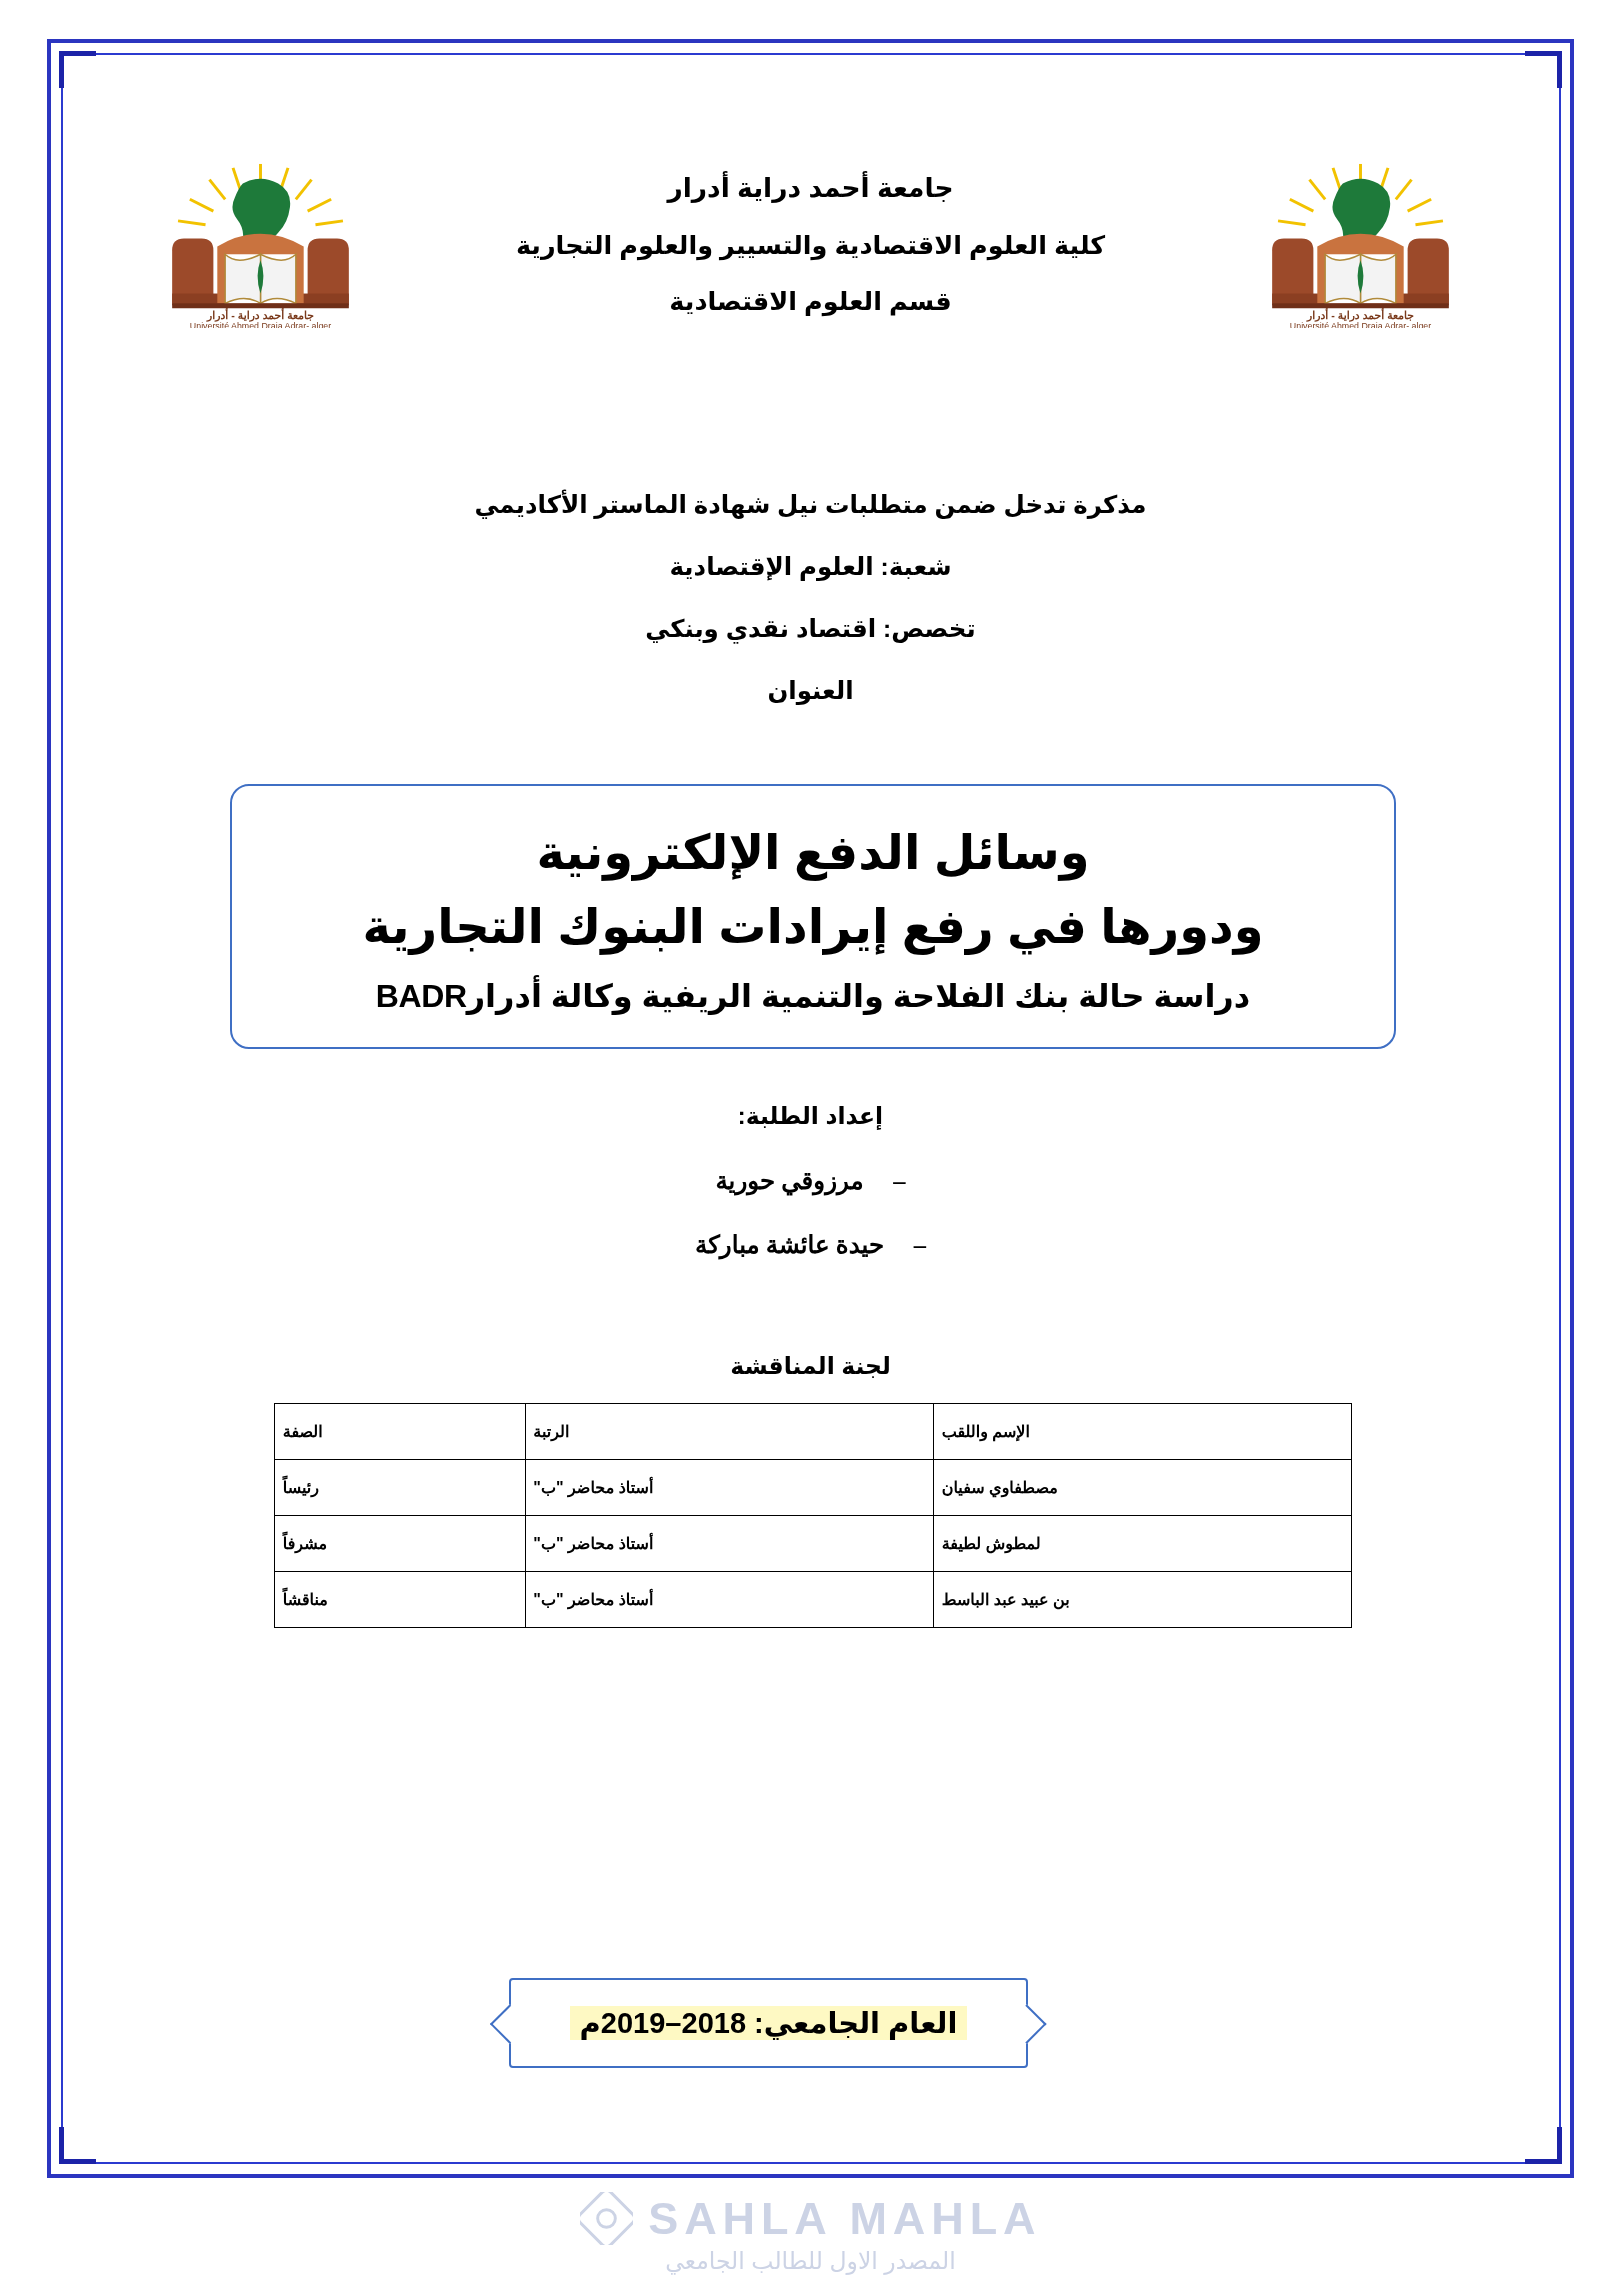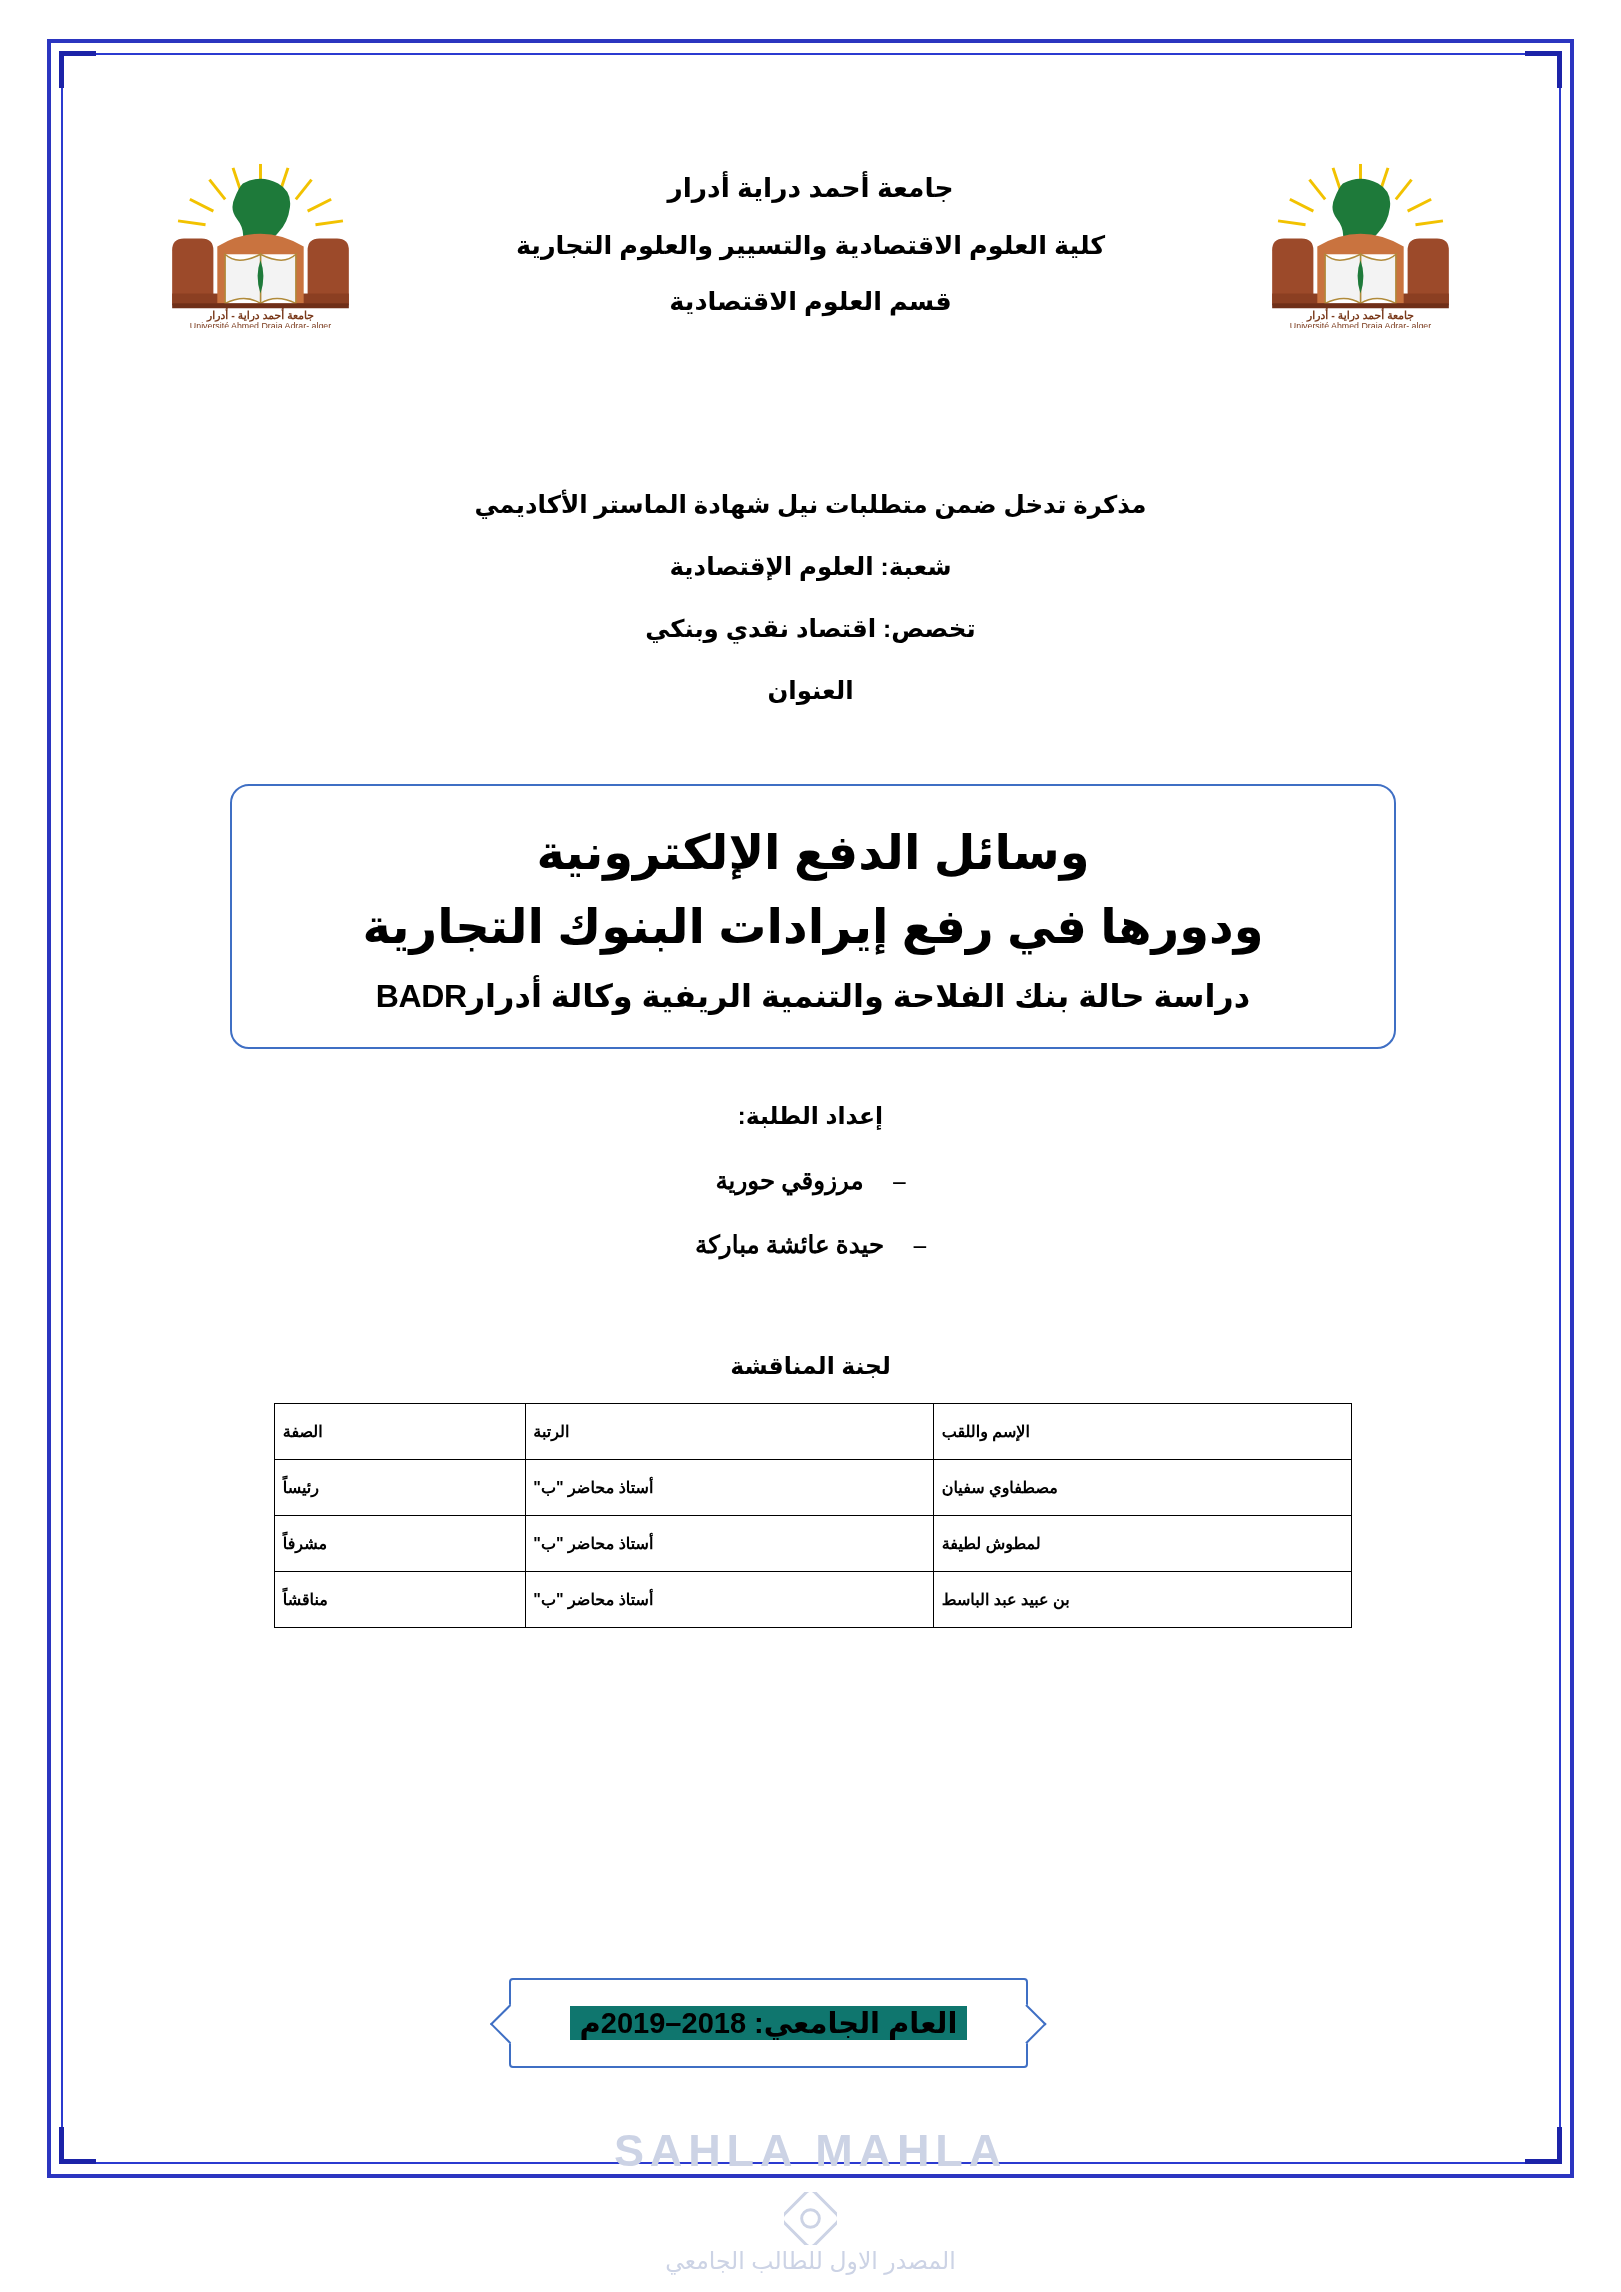--- a/index.html
+++ b/index.html
@@ -225,40 +225,39 @@
   }
   .year-box::before { left: -14.7px; top: 30px; border-right: none; border-top: none; transform: rotate(45deg); }
   .year-box::after  { right: -14.7px; top: 30px; border-left: none; border-bottom: none; transform: rotate(45deg); }
   .year-text {
     font-family: "Liberation Sans", "DejaVu Sans", sans-serif;
     font-weight: bold;
     font-size: 29px;
     color: #000;
     position: relative;
     z-index: 2;
-    background: #0f766e;
+    background: #fef9c3;
     padding: 0 9.8px;
   }
 
   
   .watermark {
     position: absolute;
     left: 0;
     bottom: 17.6px;
     width: 1621px;
     text-align: center;
     color: #cfd5e6;
     pointer-events: none;
   }
   .wm-row {
     display: flex;
     align-items: center;
     justify-content: center;
     gap: 15.7px;
-    flex-direction: column;
   }
   .wm-title {
     font-family: "Liberation Sans", "DejaVu Sans", sans-serif;
     font-size: 45px;
     letter-spacing: 5.9px;
     font-weight: bold;
     color: #ccd3e5;
   }
   .wm-sub {
     font-family: "Liberation Sans", "DejaVu Sans", sans-serif;

